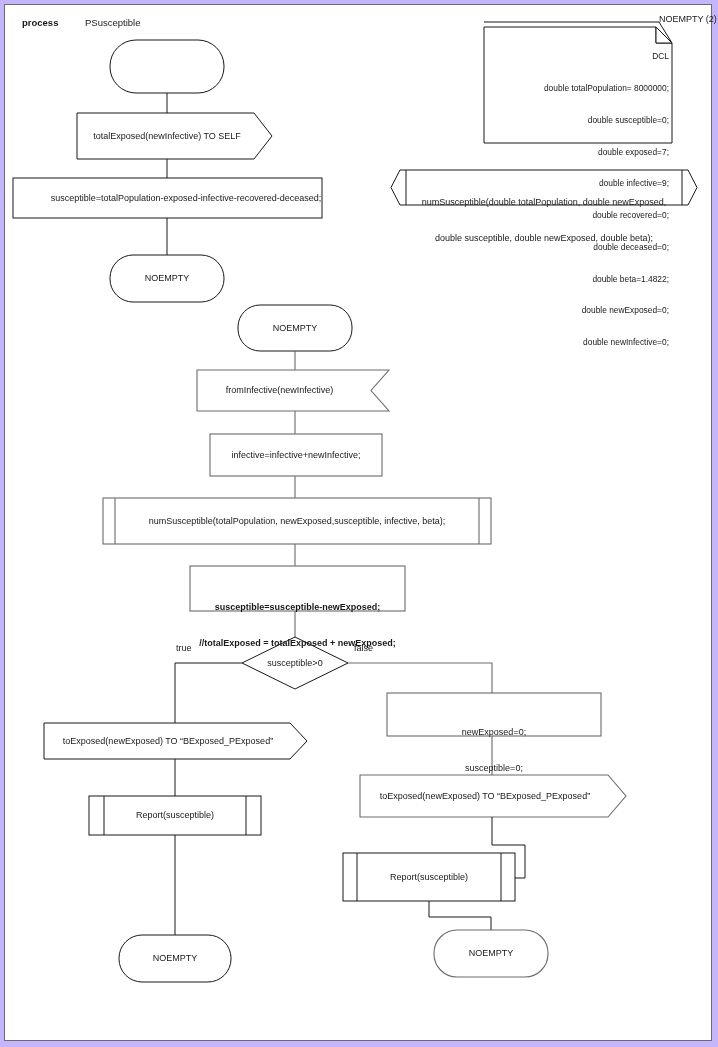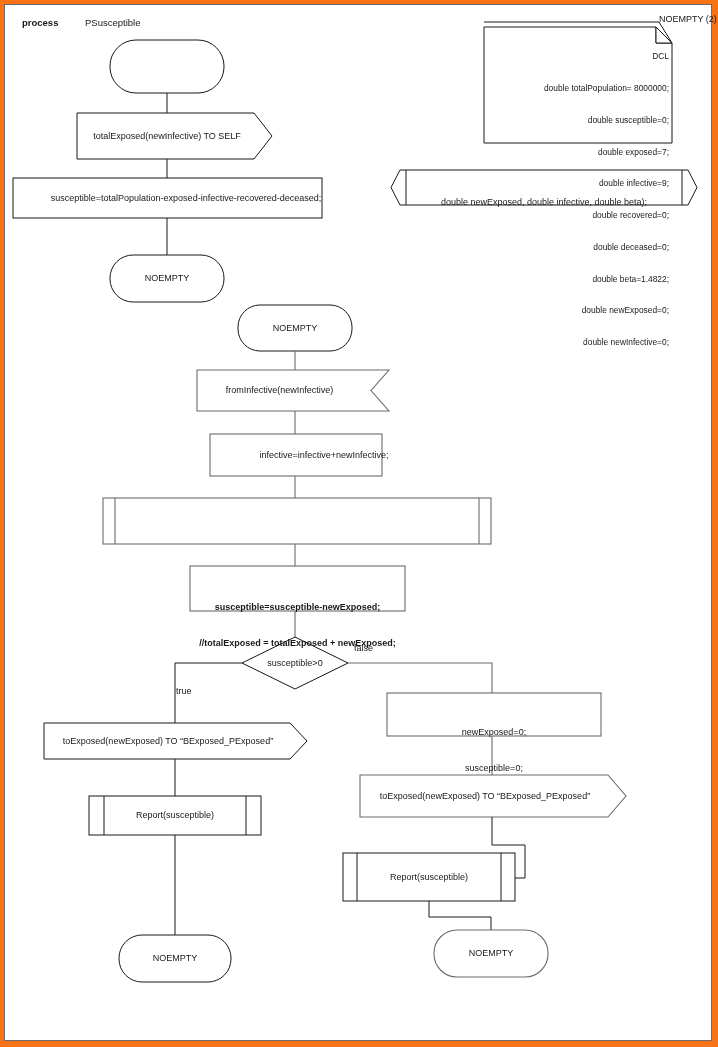--- a/index.html
+++ b/index.html
@@ -8,21 +8,21 @@
     padding: 0;
     background: #ffffff;
   }
   body {
     font-family: "Liberation Sans", sans-serif;
   }
   #canvas {
     position: relative;
     width: 718px;
     height: 1047px;
-    background: #f97316;
+    background: #c4b5fd;
     overflow: hidden;
   }
   
   #frame {
     position: absolute;
     left: 4px;
     top: 4px;
     width: 708px;
     height: 1037px;
     border: 1px solid #6b6b70;
@@ -170,44 +170,46 @@
     <div>double exposed=7;</div>
     <div>double infective=9;</div>
     <div>double recovered=0;</div>
     <div>double deceased=0;</div>
     <div>double beta=1.4822;</div>
     <div>double newExposed=0;</div>
     <div>double newInfective=0;</div>
   </div>
 
   <div class="lbl" style="left:406px; top:172px; width:276px;">
-    <div>double newExposed, double infective, double beta);</div>
+    <div>numSusceptible(double totalPopulation, double newExposed,</div>
+    <div>double susceptible, double newExposed, double beta);</div>
   </div>
 
   <div class="lbl" style="left:77px; top:130px; width:180px;">totalExposed(newInfective) TO SELF</div>
 
   <div class="lbl" style="left:13px; top:192px; width:346px;">susceptible=totalPopulation-exposed-infective-recovered-deceased;</div>
 
   <div class="lbl" style="left:110px; top:272px; width:114px;">NOEMPTY</div>
 
   <div class="lbl" style="left:238px; top:322px; width:114px;">NOEMPTY</div>
 
   <div class="lbl" style="left:197px; top:384px; width:165px;">fromInfective(newInfective)</div>
 
-  <div class="lbl" style="left:210px; top:449px; width:172px;padding-left:28px;">infective=infective+newInfective;</div>
-
+  <div class="lbl" style="left:210px; top:449px; width:172px;">infective=infective+newInfective;</div>
+
+  <div class="lbl" style="left:115px; top:515px; width:364px;">numSusceptible(totalPopulation, newExposed,susceptible, infective, beta);</div>
 
   <div class="lbl" style="left:190px; top:577px; width:215px;font-weight:bold;">
     <div>susceptible=susceptible-newExposed;</div>
     <div>//totalExposed = totalExposed + newExposed;</div>
   </div>
 
   <div class="lbl" style="left:242px; top:657px; width:106px;">susceptible&gt;0</div>
 
-  <div class="lbl left" style="left:176px; top:642px;margin-top:43px;">true</div>
+  <div class="lbl left" style="left:176px; top:642px;">true</div>
   <div class="lbl left" style="left:354px; top:642px;text-align:center;">false</div>
 
   <div class="lbl" style="left:44px; top:735px; width:248px;">toExposed(newExposed) TO “BExposed_PExposed”</div>
 
   <div class="lbl" style="left:104px; top:809px; width:142px;">Report(susceptible)</div>
 
   <div class="lbl" style="left:119px; top:952px; width:112px;">NOEMPTY</div>
 
   <div class="lbl" style="left:387px; top:702px; width:214px;">
     <div>newExposed=0;</div>

